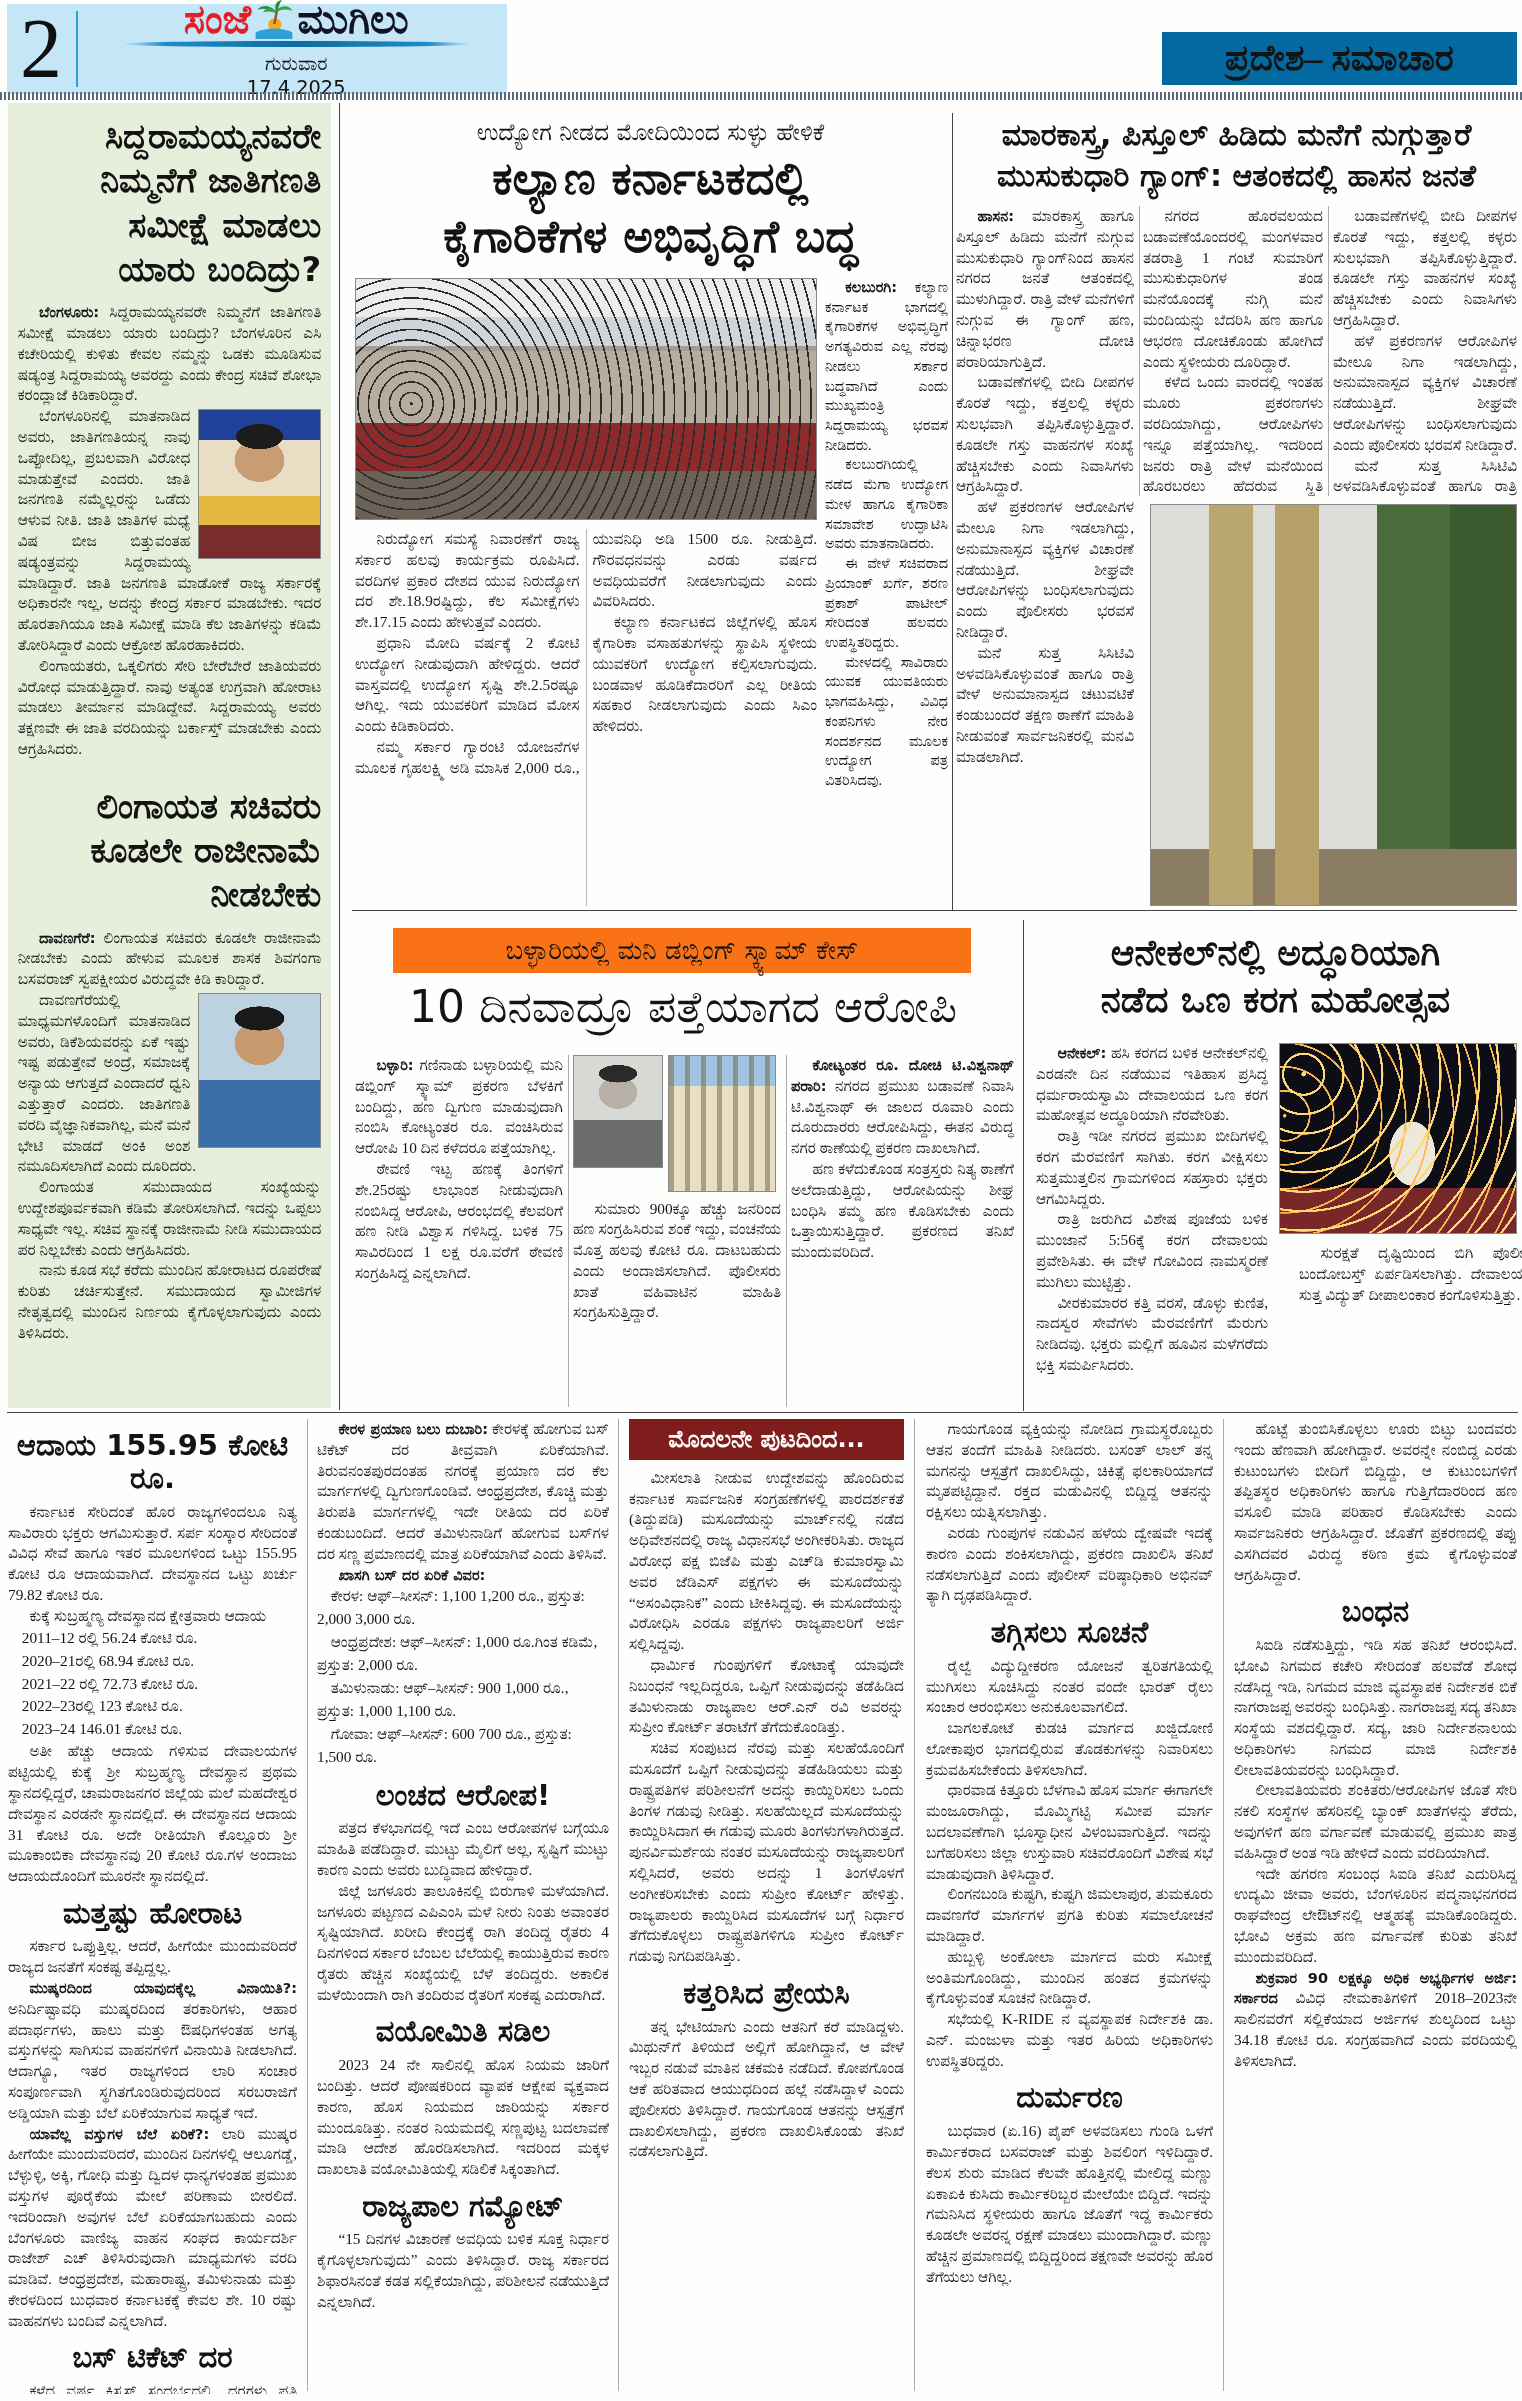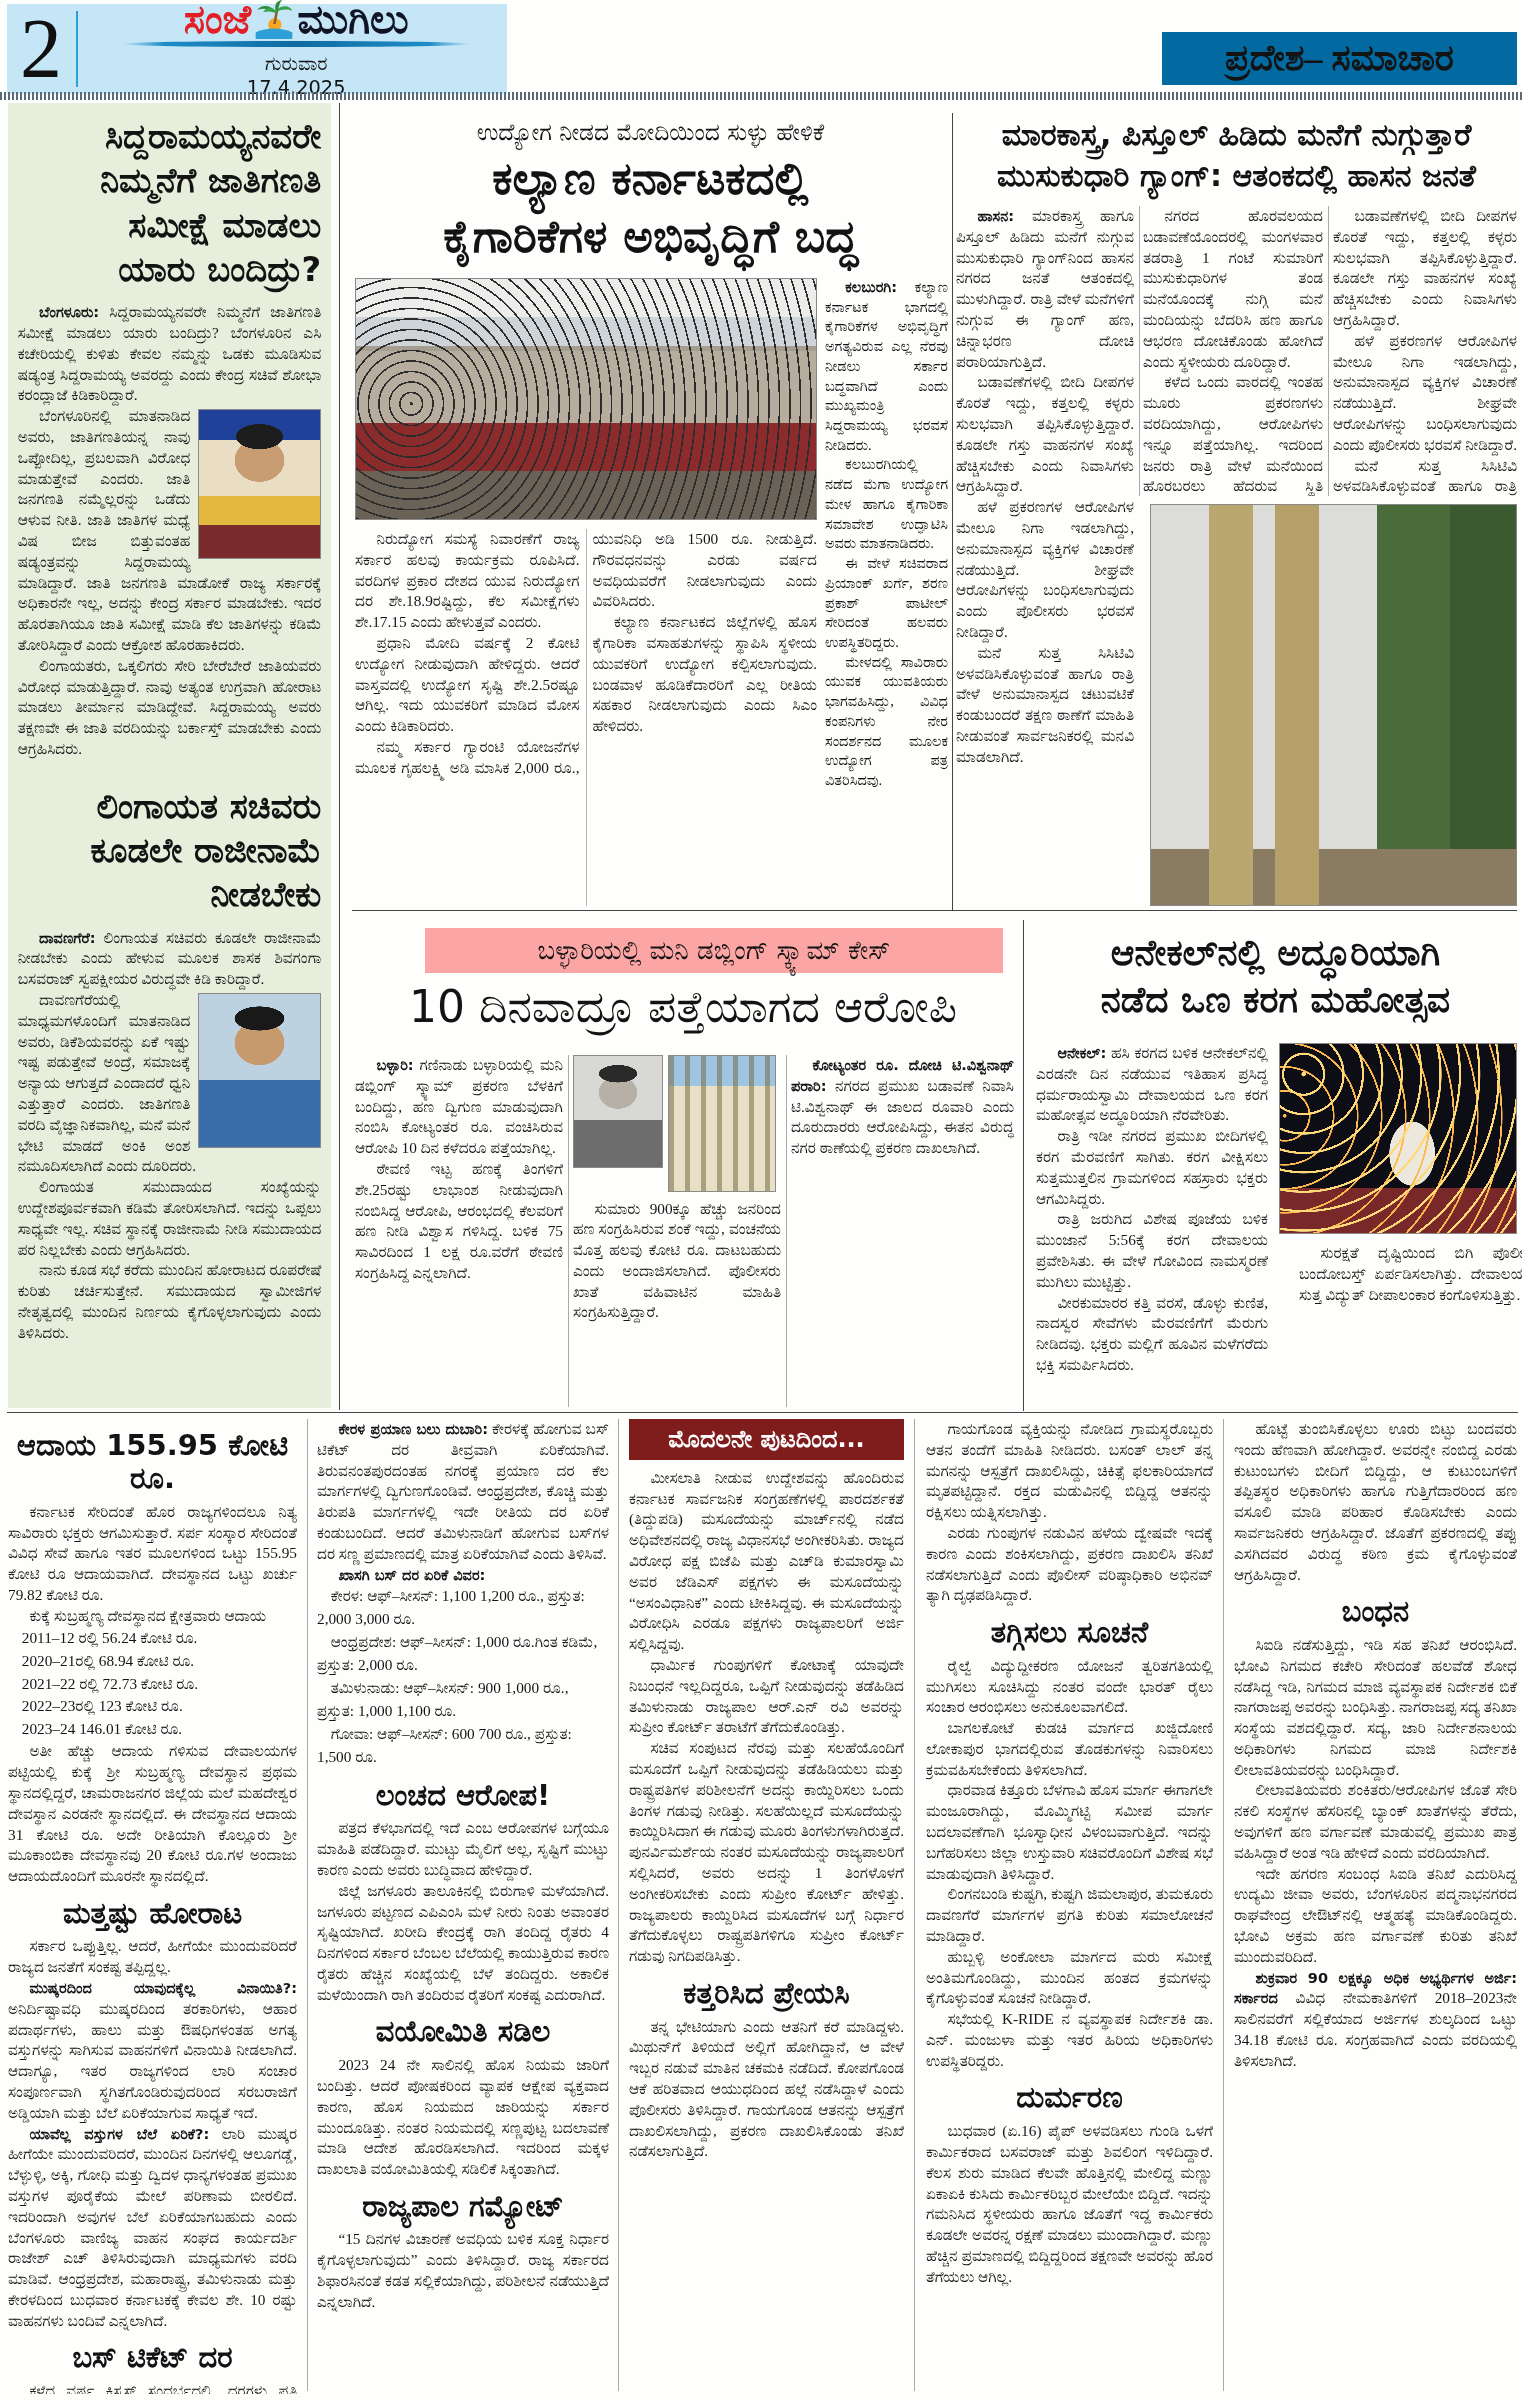--- a/index.html
+++ b/index.html
@@ -76,22 +76,22 @@
   .colH{position:absolute;overflow:hidden;}
   #colH1{left:956px;top:206px;width:178px;height:700px;}
   #colH2{left:1143px;top:206px;width:180px;height:290px;}
   #colH3{left:1333px;top:206px;width:184px;height:290px;}
   #ph-police{position:absolute;left:1150px;top:504px;width:367px;height:402px;background:
      linear-gradient(90deg,transparent 0 16%,#b9a76f 16% 28%,transparent 28% 34%,#b5a069 34% 46%,transparent 46%),
      linear-gradient(0deg,#8a7b63 0 14%,transparent 14%),
      linear-gradient(90deg,transparent 0 62%,#4a6b3a 62% 82%,#3c5a30 82%),
      linear-gradient(180deg,#dcdcd8 0 100%);}
   
-  .m-kicker{position:absolute;left:393px;top:928px;width:578px;height:45px;background:#fca5a5;
-            font-family:"DejaVu Sans",sans-serif;font-size:26px;line-height:45px;text-align:center;margin-left:32px;}
+  .m-kicker{position:absolute;left:393px;top:928px;width:578px;height:45px;background:#f97316;
+            font-family:"DejaVu Sans",sans-serif;font-size:26px;line-height:45px;text-align:center;}
   .m-headline{position:absolute;left:352px;top:981px;width:662px;text-align:center;
               font-family:"DejaVu Sans",sans-serif;font-weight:normal;font-size:44px;}
   .colM{position:absolute;top:1055px;height:352px;overflow:hidden;}
   #colM1{left:355px;width:208px;}
   #colM2{left:573px;width:208px;}
   #colM3{left:791px;width:223px;}
   .m-photos{display:flex;gap:4.8px;align-items:flex-start;margin-bottom:6.5px;}
   #ph-scamman{width:90px;height:113px;background:
      radial-gradient(ellipse 36% 13% at 50% 16%,#2a2a2a 60%,transparent 61%),
      radial-gradient(ellipse 36% 24% at 50% 33%,#b7b0a6 60%,transparent 61%),
@@ -252,20 +252,23 @@
     <div class="m-photos">
       <div id="ph-scamman" class="photo"></div>
       <div id="ph-building" class="photo"></div>
     </div>
     <div>
         <p class="body">ಸುಮಾರು 900ಕ್ಕೂ ಹೆಚ್ಚು ಜನರಿಂದ ಹಣ ಸಂಗ್ರಹಿಸಿರುವ ಶಂಕೆ ಇದ್ದು, ವಂಚನೆಯ ಮೊತ್ತ ಹಲವು ಕೋಟಿ ರೂ. ದಾಟಬಹುದು ಎಂದು ಅಂದಾಜಿಸಲಾಗಿದೆ. ಪೊಲೀಸರು ಖಾತೆ ವಹಿವಾಟಿನ ಮಾಹಿತಿ ಸಂಗ್ರಹಿಸುತ್ತಿದ್ದಾರೆ.</p>
       </div>
   </div>
   <div class="colM" id="colM3">
     <p class="lead"><b>ಕೋಟ್ಯಂತರ ರೂ. ದೋಚಿ ಟಿ.ವಿಶ್ವನಾಥ್ ಪರಾರಿ:</b><span> ನಗರದ ಪ್ರಮುಖ ಬಡಾವಣೆ ನಿವಾಸಿ ಟಿ.ವಿಶ್ವನಾಥ್ ಈ ಜಾಲದ ರೂವಾರಿ ಎಂದು ದೂರುದಾರರು ಆರೋಪಿಸಿದ್ದು, ಈತನ ವಿರುದ್ಧ ನಗರ ಠಾಣೆಯಲ್ಲಿ ಪ್ರಕರಣ ದಾಖಲಾಗಿದೆ.</span></p>
+    <div>
+        <p class="body">ಹಣ ಕಳೆದುಕೊಂಡ ಸಂತ್ರಸ್ತರು ನಿತ್ಯ ಠಾಣೆಗೆ ಅಲೆದಾಡುತ್ತಿದ್ದು, ಆರೋಪಿಯನ್ನು ಶೀಘ್ರ ಬಂಧಿಸಿ ತಮ್ಮ ಹಣ ಕೊಡಿಸಬೇಕು ಎಂದು ಒತ್ತಾಯಿಸುತ್ತಿದ್ದಾರೆ. ಪ್ರಕರಣದ ತನಿಖೆ ಮುಂದುವರಿದಿದೆ.</p>
+      </div>
   </div>
 
   <div class="g-headline">
     <span>ಆನೇಕಲ್‌ನಲ್ಲಿ ಅದ್ಧೂರಿಯಾಗಿ</span><br>
     <span>ನಡೆದ ಒಣ ಕರಗ ಮಹೋತ್ಸವ</span>
   </div>
   <div id="colK1">
     <p class="lead"><b>ಆನೇಕಲ್:</b> <span>ಹಸಿ ಕರಗದ ಬಳಿಕ ಆನೇಕಲ್‌ನಲ್ಲಿ ಎರಡನೇ ದಿನ ನಡೆಯುವ ಇತಿಹಾಸ ಪ್ರಸಿದ್ಧ ಧರ್ಮರಾಯಸ್ವಾಮಿ ದೇವಾಲಯದ ಒಣ ಕರಗ ಮಹೋತ್ಸವ ಅದ್ಧೂರಿಯಾಗಿ ನೆರವೇರಿತು.</span></p>
     <div>
         <p class="body">ರಾತ್ರಿ ಇಡೀ ನಗರದ ಪ್ರಮುಖ ಬೀದಿಗಳಲ್ಲಿ ಕರಗ ಮೆರವಣಿಗೆ ಸಾಗಿತು. ಕರಗ ವೀಕ್ಷಿಸಲು ಸುತ್ತಮುತ್ತಲಿನ ಗ್ರಾಮಗಳಿಂದ ಸಹಸ್ರಾರು ಭಕ್ತರು ಆಗಮಿಸಿದ್ದರು.</p>

